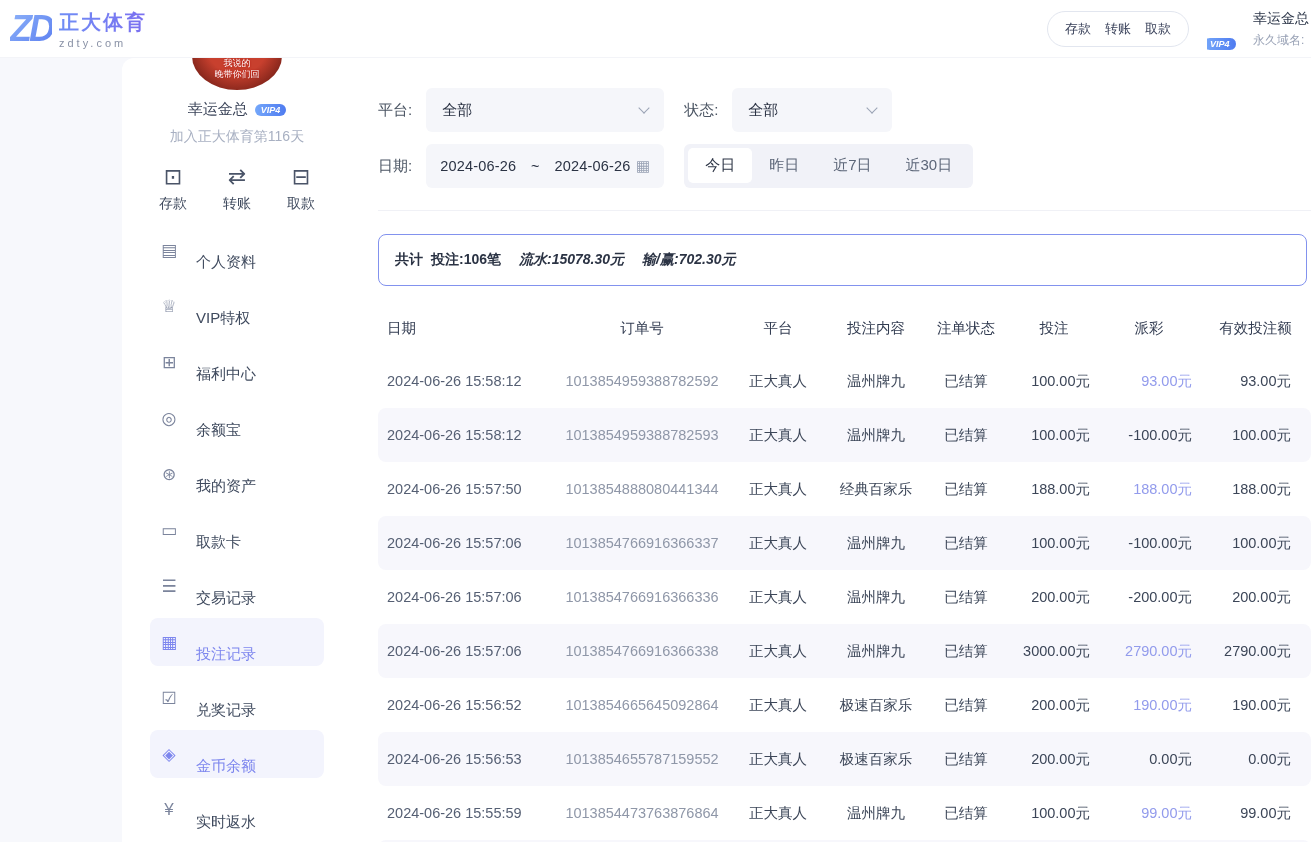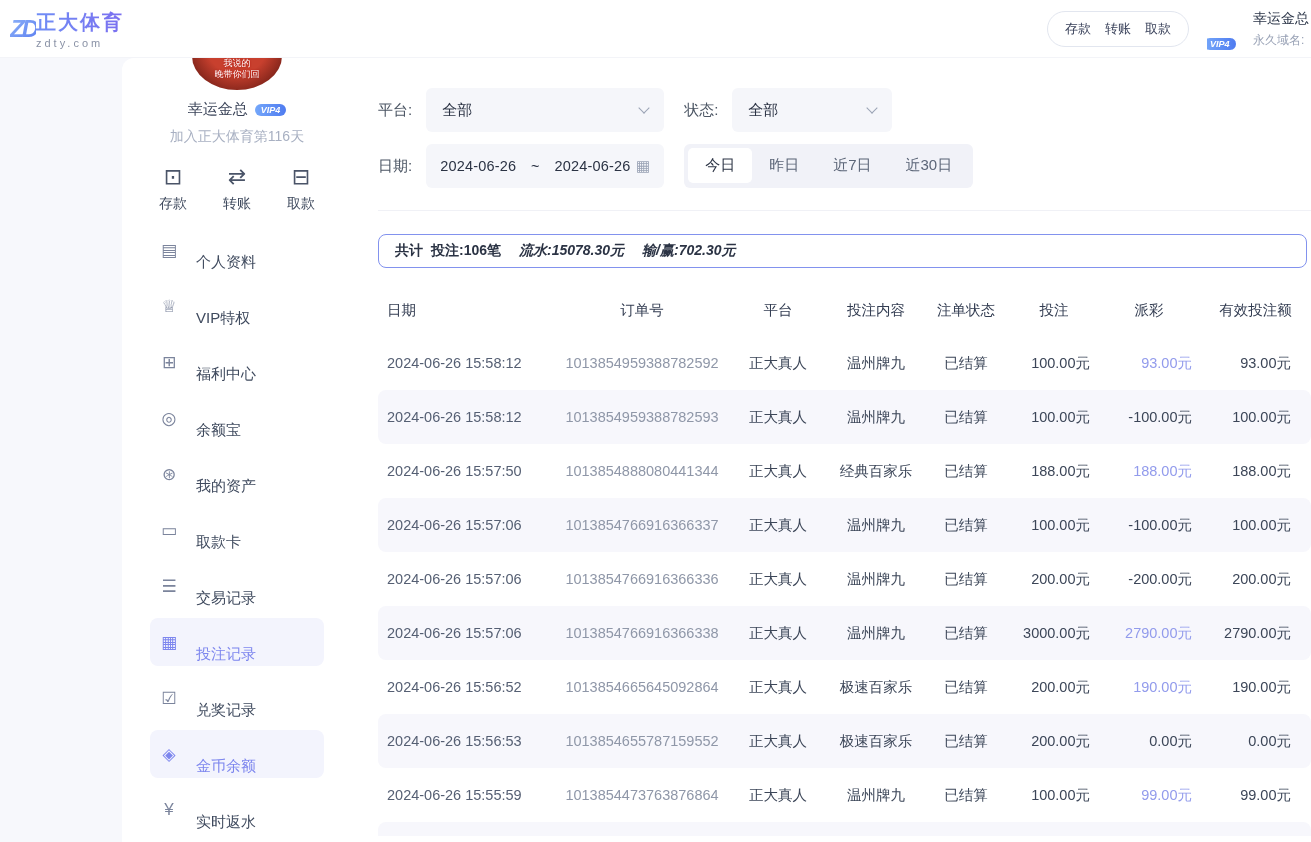--- a/index.html
+++ b/index.html
@@ -4,23 +4,23 @@
 <style>
   * { margin:0; padding:0; box-sizing:border-box; }
   html,body { width:1311px; height:842px; overflow:hidden; background:#fff;
     font-family:"Liberation Sans","DejaVu Sans",sans-serif; }
   body { position:relative; color:#2b3344; }
 
   
   .header { position:absolute; top:0; left:0; width:1311px; height:58px;
     background:#fff; display:flex; align-items:center; border-bottom:1px solid #f3f4f8; z-index:5; }
   .logo { display:flex; align-items:center; margin-left:10px; cursor:pointer; }
-  .logo-mark { font-size:24px; font-weight:bold; font-style:italic; letter-spacing:-3px;
+  .logo-mark { font-size:36px; font-weight:bold; font-style:italic; letter-spacing:-3px;
     background:linear-gradient(135deg,#8fb4f9,#5a7df0); -webkit-background-clip:text; background-clip:text;
-    color:transparent; margin-right:0; }
+    color:transparent; margin-right:7px; }
   .logo-text-cn { font-size:20px; font-weight:bold; letter-spacing:2px;
     background:linear-gradient(90deg,#6f8df5,#7b6ff0); -webkit-background-clip:text; background-clip:text; color:transparent; }
   .logo-text-en { font-size:11px; color:#8a92a6; letter-spacing:3px; margin-top:1px; }
   .nav { display:flex; margin-left:56px; gap:33px; }
   .nav-item { font-size:17px; color:#2f3850; cursor:pointer; white-space:nowrap; }
   .header-spacer { flex:1; }
   .wallet-pill { display:flex; gap:14px; border:1px solid #e2e6ef; border-radius:18px;
     padding:8px 17px; margin-right:18px; }
   .wallet-pill span { font-size:13px; color:#39415a; cursor:pointer; white-space:nowrap; }
   .user-block { display:flex; align-items:flex-start; width:104px; overflow:hidden; }
@@ -79,21 +79,21 @@
   .calendar-icon { font-size:15px; color:#9aa3b5; }
   .quick-group { display:flex; background:#f1f2f8; border-radius:6px; padding:4px; height:44px; align-items:flex-start; }
   .quick-btn { font-size:15px; color:#5c6678; padding:8px 17px; border-radius:5px; cursor:pointer; white-space:nowrap; }
   .quick-btn.active { background:#fff; color:#2b3344; }
   .fab-buttons { position:absolute; top:89px; right:6px; display:flex; gap:16px; }
   .btn { width:100px; height:38px; border-radius:6px; font-size:15px; display:flex;
     align-items:center; justify-content:center; cursor:pointer; }
   .btn-primary { background:#6f7ef2; color:#fff; }
   .btn-ghost { background:#fff; border:1px solid #e4e7ee; color:#424c5e; width:96px; }
   .divider { height:1px; background:#f0f1f6; margin-top:22px; margin-right:0; }
-  .summary { margin-top:23px; margin-right:4px; height:34px; border:1px solid #8292ee;
+  .summary { margin-top:23px; margin-right:4px; height:52px; border:1px solid #8292ee;
     border-radius:8px; display:flex; align-items:center; padding-left:16px; gap:8px; }
   .summary span { font-size:14px; font-weight:600; color:#2b3344; }
   .summary .sp { margin-left:10px;font-style:italic; }
 
   
   .table { margin-top:16px; width:933px; }
   .tgrid { display:grid; grid-template-columns:180px 168px 104px 92px 88px 88px 102px 111px;
     align-items:center; }
   .thead { height:52px; }
   .thead div { font-size:14.5px; color:#333d52; font-weight:500; text-align:center; }

